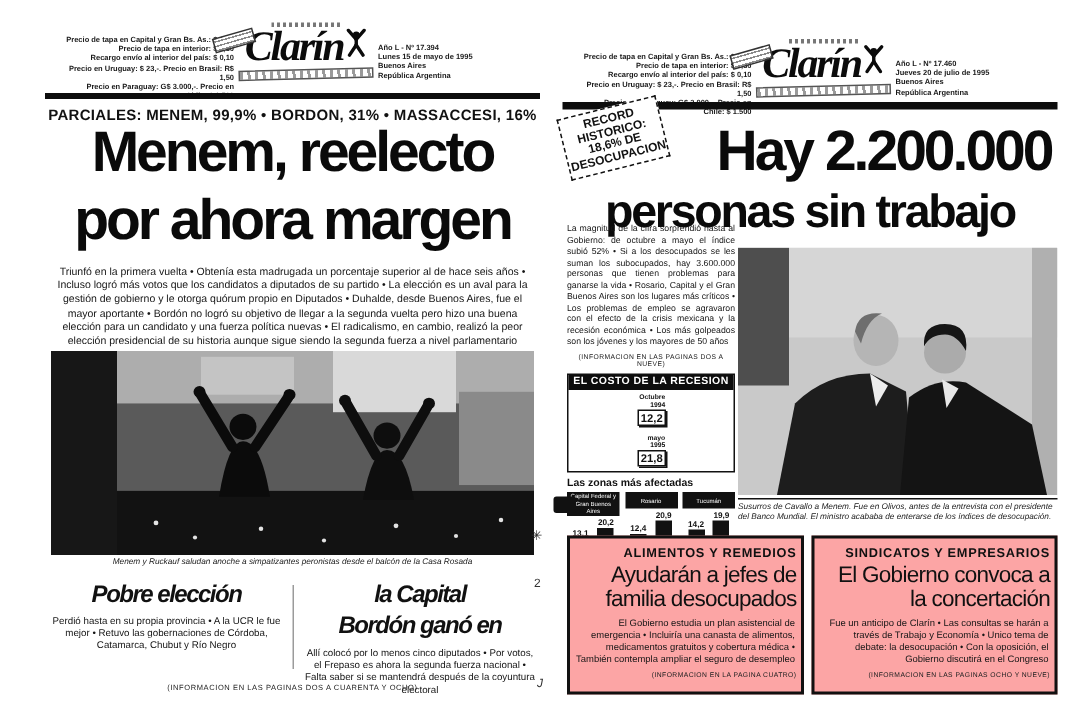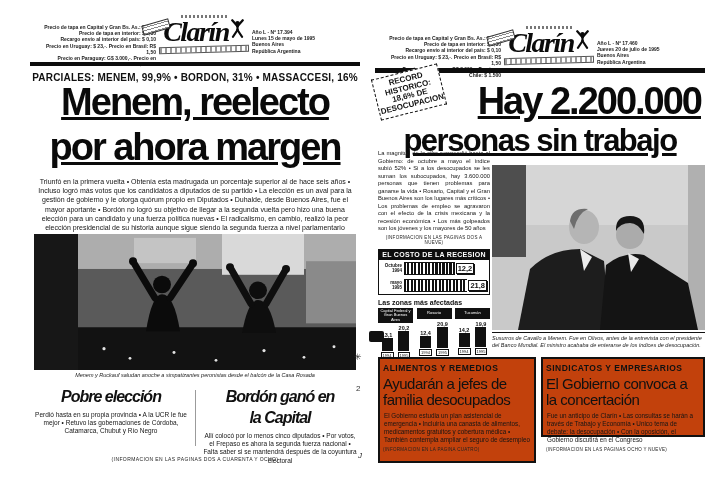--- a/index.html
+++ b/index.html
@@ -29,21 +29,21 @@
         background:repeating-linear-gradient(0deg,#8a8a8a 0 1px,#fff 1px 3px);}
   .edition{position:absolute;left:222px;top:15px;width:100px;font-size:5px;line-height:6.2px;
         font-weight:bold;text-align:left;color:#1a1a1a;}
   .rule{position:absolute;left:0;width:330px;height:4px;background:#0d0d0d;}
   .rule-l{top:48px;}
   .rule-r{top:43px;height:5px;}
 
   
   .kicker{position:absolute;left:0;top:58px;width:330px;text-align:center;
         font-weight:bold;font-size:10px;letter-spacing:0.2px;}
-  .hl{position:absolute;font-weight:bold;color:#0a0a0a;margin:0;text-decoration:underline;}
+  .hl{position:absolute;font-weight:bold;color:#0a0a0a;margin:0;}
   .hl-left{left:0;top:66px;width:330px;text-align:center;font-size:38px;line-height:45px;
         letter-spacing:-2px;}
   .deck-l{position:absolute;left:2px;top:163px;width:326px;margin:0;font-size:7px;
         line-height:9.2px;text-align:center;color:#151515;}
   .photo{position:absolute;margin:0;overflow:hidden;}
   .photo-left{left:4px;top:220px;width:322px;height:136px;}
   .photo svg{display:block;width:100%;height:100%;}
   .caption-l{position:absolute;left:4px;top:358px;width:322px;font-size:5.5px;
         font-style:italic;text-align:center;color:#222;}
   .bottom-art{position:absolute;top:372px;text-align:center;}
@@ -63,21 +63,21 @@
   .hl-r1{left:58px;top:55px;width:268px;text-align:right;font-size:38px;line-height:42px;
         letter-spacing:-2px;}
   .hl-r2{left:0;top:96px;width:330px;text-align:center;font-size:31px;line-height:40px;
         letter-spacing:-1.5px;}
   .rp-leftcol{position:absolute;left:3px;top:125px;width:112px;}
   .deck-r{margin:0;font-size:5.8px;line-height:7.5px;text-align:justify;color:#151515;}
   .note{margin-top:2px;text-align:center;font-size:4.5px;letter-spacing:0.3px;color:#222;}
   .chart-box{margin-top:4px;border:1px solid #111;background:#fff;}
   .chart-header{background:#0d0d0d;color:#fff;font-weight:bold;font-size:7px;
         text-align:center;line-height:10px;letter-spacing:0.3px;}
-  .picto-row{display:flex;align-items:center;padding:2px 2px;}
+  .picto-row{display:flex;align-items:center;padding:2px 2px;flex-direction:column;}
   .picto-label{width:21px;font-size:4.5px;font-weight:bold;line-height:5.2px;text-align:right;
         margin-right:2px;}
   .picto-track{flex:1;display:flex;align-items:center;}
   .picto-bar{height:11px;border-top:1px solid #111;border-bottom:1px solid #111;
         background:repeating-linear-gradient(90deg,#111 0 2px,#fff 2px 3.5px);}
   .picto-badge{border:1px solid #111;background:#fff;font-weight:bold;font-size:7.5px;
         line-height:9px;padding:0 1px;margin-left:1px;box-shadow:1px 1px 0 #111;}
   .zones{margin-top:4px;}
   .zones-title{font-size:7px;font-weight:bold;margin-bottom:2px;}
   .zones-groups{display:flex;justify-content:space-between;}
@@ -86,24 +86,24 @@
         padding:1px;min-height:9px;display:flex;align-items:center;justify-content:center;}
   .zone-bars{display:flex;justify-content:center;gap:4px;align-items:flex-end;margin-top:2px;}
   .zone-col{display:flex;flex-direction:column;align-items:center;justify-content:flex-end;}
   .zone-val{font-size:5.5px;font-weight:bold;line-height:6px;}
   .zone-bar{width:11px;background:#111;}
   .zone-cat{border:1px solid #111;font-size:4px;line-height:5px;padding:0 1px;margin-top:1px;}
   .photo-right{left:117px;top:140px;width:213px;height:165px;}
   .caption-r{position:absolute;left:117px;top:307px;width:213px;font-size:5.5px;
         font-style:italic;line-height:7px;text-align:left;color:#222;
         border-top:1px solid #111;padding-top:2px;}
-  .box-art{position:absolute;top:332px;border:2px solid #111;background:#c2410c;
-        text-align:left;padding:4px 3px;box-sizing:border-box;}
+  .box-art{position:absolute;top:332px;border:2px solid #111;background:#fca5a5;
+        text-align:right;padding:4px 3px;box-sizing:border-box;}
   .box1{left:3px;width:158px;height:106px;}
-  .box2{left:166px;width:164px;height:80px;}
+  .box2{left:166px;width:164px;height:106px;}
   .box-kicker{font-weight:bold;font-size:8.5px;letter-spacing:0.5px;}
   .box-art h2{margin:3px 0 0;font-size:15px;line-height:16px;font-weight:normal;
         letter-spacing:-0.5px;}
   .box-art p{margin:4px 1px 0;font-size:6.3px;line-height:8px;color:#151515;}
   .box-note{margin-top:3px;font-size:4.5px;letter-spacing:0.3px;color:#222;}
 
   
   .smudge{position:absolute;left:369px;top:331px;width:15px;height:11px;background:#111;
         border-radius:2px;}
   .gmark{position:absolute;color:#333;}
@@ -205,22 +205,22 @@
 
     <article class="bottom-art art1">
       <h2>
         <div>Pobre elección</div>
       </h2>
       <p>Perdió hasta en su propia provincia • A la UCR le fue mejor • Retuvo las gobernaciones de Córdoba, Catamarca, Chubut y Río Negro</p>
     </article>
     <div class="vdiv"></div>
     <article class="bottom-art art2">
       <h2>
+        <div>la Capital</div>
         <div>Bordón ganó en</div>
-        <div>la Capital</div>
       </h2>
       <p>Allí colocó por lo menos cinco diputados • Por votos, el Frepaso es ahora la segunda fuerza nacional • Falta saber si se mantendrá después de la coyuntura electoral</p>
     </article>
 
     <div class="footnote">(INFORMACION EN LAS PAGINAS DOS A CUARENTA Y OCHO)</div>
   </section>
 
   <section class="page page-right">
     <header class="mast">
       <div class="price">

